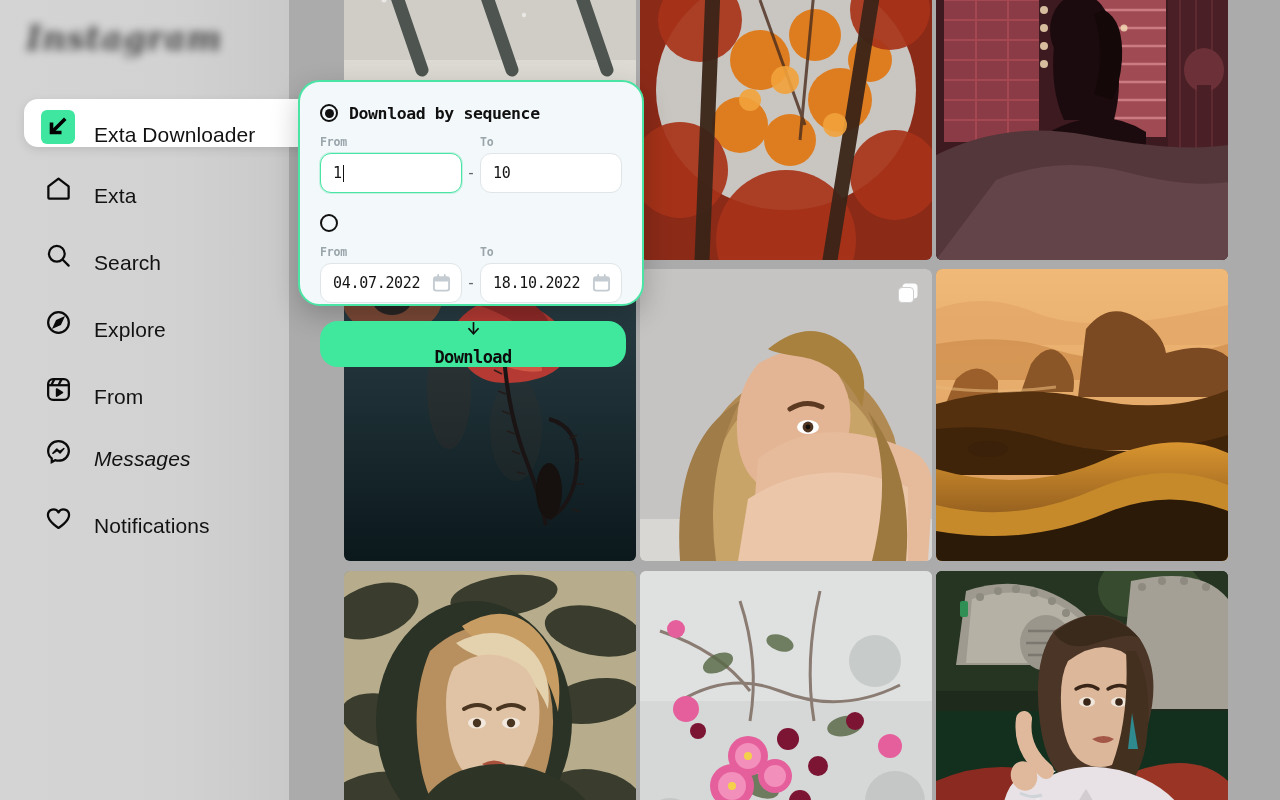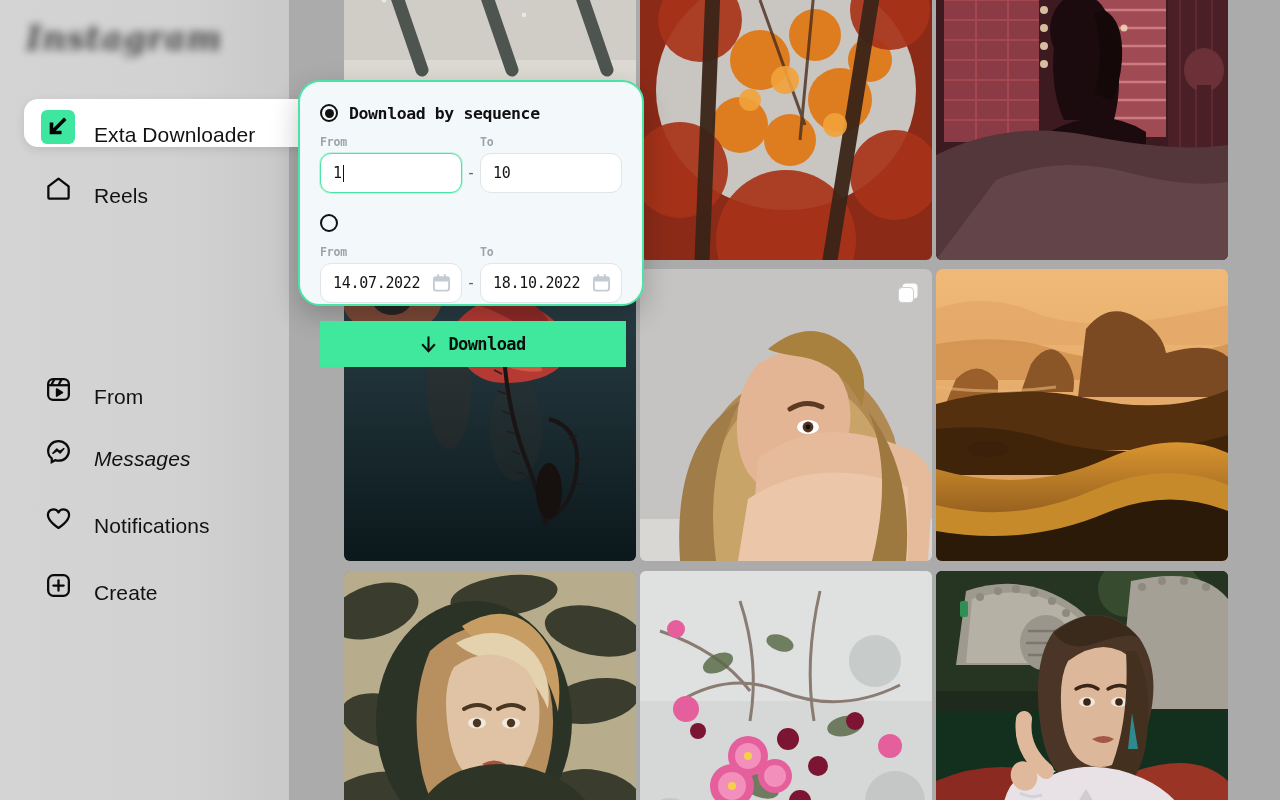--- a/index.html
+++ b/index.html
@@ -213,27 +213,28 @@
     transform: translateY(-50%);
     width: 19px; height: 19px;
   }
 
   #download-button {
     margin-top: 18px;
     width: 306px;
     height: 46px;
     background: #3fe89d;
     border: none;
-    border-radius: 0;
+    border-radius: 18px;
     display: flex;
     align-items: center;
     justify-content: center;
     gap: 11px;
     cursor: pointer;
     font-family: "DejaVu Sans Mono", monospace;
+    flex-direction: column;
   }
   #download-button .dl-label {
     font-size: 17px;
     font-weight: bold;
     color: #0d0d0d;
     letter-spacing: -.6px;
   }
 </style>
 </head>
 <body>
@@ -605,24 +606,42 @@
       </span>
       <span class="nav-label">Exta Downloader</span>
     </div>
 
     <div class="nav-item" style="top:160px;">
       <span class="nav-icon">
         <svg width="27" height="27" viewBox="0 0 24 24" fill="none" stroke="#0a0a0a" stroke-width="2" stroke-linejoin="round">
           <path d="M3 10.2 L12 3.2 L21 10.2 V20.2 a.8 .8 0 0 1 -.8 .8 H3.8 a.8 .8 0 0 1 -.8 -.8 Z"></path>
         </svg>
       </span>
-      <span class="nav-label">Reels</span>
-    </div>
-
-
+      <span class="nav-label">Exta</span>
+    </div>
+
+    <div class="nav-item" style="top:227px;">
+      <span class="nav-icon">
+        <svg width="27" height="27" viewBox="0 0 24 24" fill="none" stroke="#0a0a0a" stroke-width="2" stroke-linecap="round">
+          <circle cx="10.5" cy="10.5" r="7"></circle>
+          <line x1="15.8" y1="15.8" x2="21" y2="21"></line>
+        </svg>
+      </span>
+      <span class="nav-label">Search</span>
+    </div>
+
+    <div class="nav-item" style="top:294px;">
+      <span class="nav-icon">
+        <svg width="27" height="27" viewBox="0 0 24 24" fill="none" stroke="#0a0a0a" stroke-width="2">
+          <circle cx="12" cy="12" r="9.2"></circle>
+          <path d="M15.8 8.2 L10.6 10.6 L8.2 15.8 L13.4 13.4 Z" fill="#0a0a0a"></path>
+        </svg>
+      </span>
+      <span class="nav-label">Explore</span>
+    </div>
 
     <div class="nav-item" style="top:361px;">
       <span class="nav-icon">
         <svg width="27" height="27" viewBox="0 0 24 24" fill="none" stroke="#0a0a0a" stroke-width="2" stroke-linejoin="round">
           <rect x="2.8" y="2.8" width="18.4" height="18.4" rx="4.4"></rect>
           <line x1="2.8" y1="8.2" x2="21.2" y2="8.2"></line>
           <line x1="8.2" y1="3" x2="5.6" y2="8.2"></line>
           <line x1="14.6" y1="3" x2="12" y2="8.2"></line>
           <path d="M10.4 11.6 L15.4 14.7 L10.4 17.8 Z" fill="#0a0a0a" stroke-width="1.6"></path>
         </svg>
@@ -642,30 +661,20 @@
 
     <div class="nav-item" style="top:490px;">
       <span class="nav-icon">
         <svg width="27" height="27" viewBox="0 0 24 24" fill="none" stroke="#0a0a0a" stroke-width="2" stroke-linejoin="round">
           <path d="M12 20.4 C12 20.4 2.6 14.6 2.6 8.9 A5 5 0 0 1 12 6.6 A5 5 0 0 1 21.4 8.9 C21.4 14.6 12 20.4 12 20.4Z"></path>
         </svg>
       </span>
       <span class="nav-label">Notifications</span>
     </div>
 
-    <div class="nav-item" style="top:557px;">
-      <span class="nav-icon">
-        <svg width="27" height="27" viewBox="0 0 24 24" fill="none" stroke="#0a0a0a" stroke-width="2" stroke-linecap="round">
-          <rect x="2.8" y="2.8" width="18.4" height="18.4" rx="4.8"></rect>
-          <line x1="12" y1="7.4" x2="12" y2="16.6"></line>
-          <line x1="7.4" y1="12" x2="16.6" y2="12"></line>
-        </svg>
-      </span>
-      <span class="nav-label">Create</span>
-    </div>
   </div>
 
   <div id="popup">
 
     <div class="radio-row">
       <span class="radio-outer checked"></span>
       <span class="radio-label">Download by sequence</span>
     </div>
 
     <div class="field-group">
@@ -686,21 +695,21 @@
     </div>
 
     <div class="radio-row" style="margin-top:17px;">
       <span class="radio-outer"></span>
     </div>
 
     <div class="field-group">
       <div class="field">
         <div class="field-label">From</div>
         <div class="input-box">
-          <span>14.07.2022</span>
+          <span>04.07.2022</span>
           <svg class="cal-icon" viewBox="0 0 20 20">
             <rect x="2" y="4" width="16" height="14" rx="2.4" fill="none" stroke="#c4ccd2" stroke-width="2"></rect>
             <rect x="2" y="4" width="16" height="4.4" rx="2" fill="#c4ccd2"></rect>
             <line x1="6.5" y1="1.6" x2="6.5" y2="5" stroke="#c4ccd2" stroke-width="2" stroke-linecap="round"></line>
             <line x1="13.5" y1="1.6" x2="13.5" y2="5" stroke="#c4ccd2" stroke-width="2" stroke-linecap="round"></line>
           </svg>
         </div>
       </div>
       <div class="dash">-</div>
       <div class="field">

